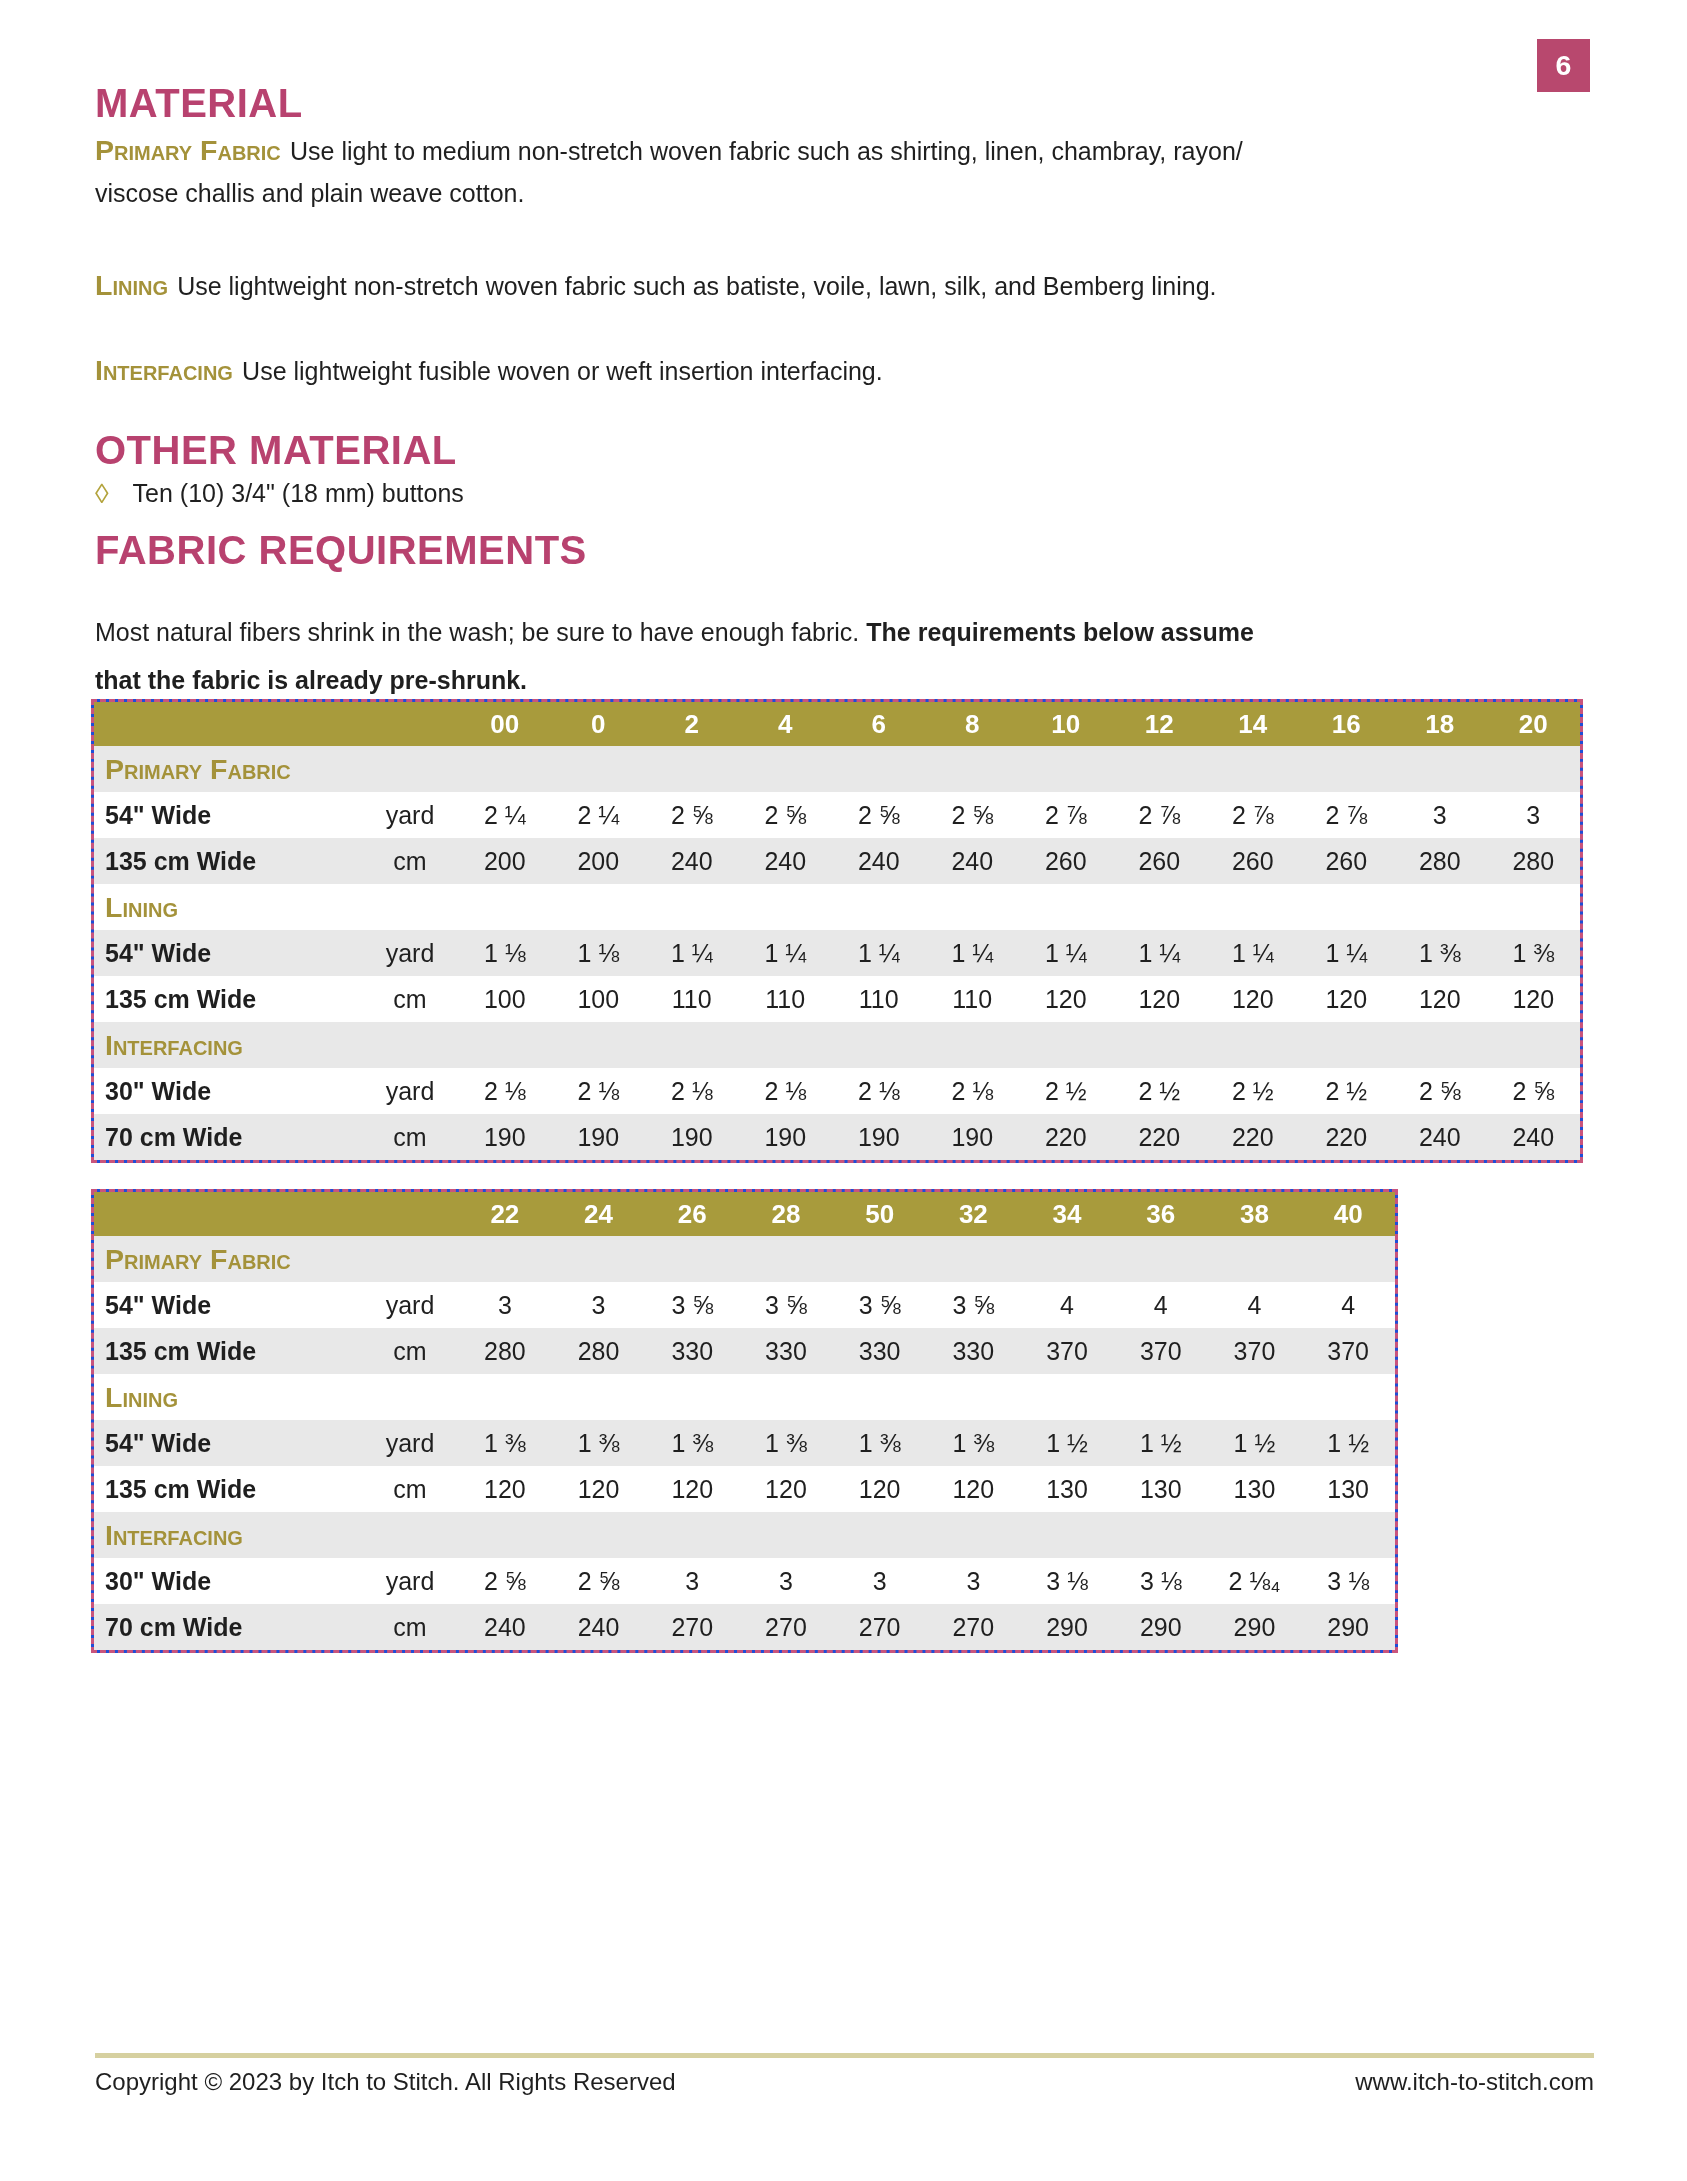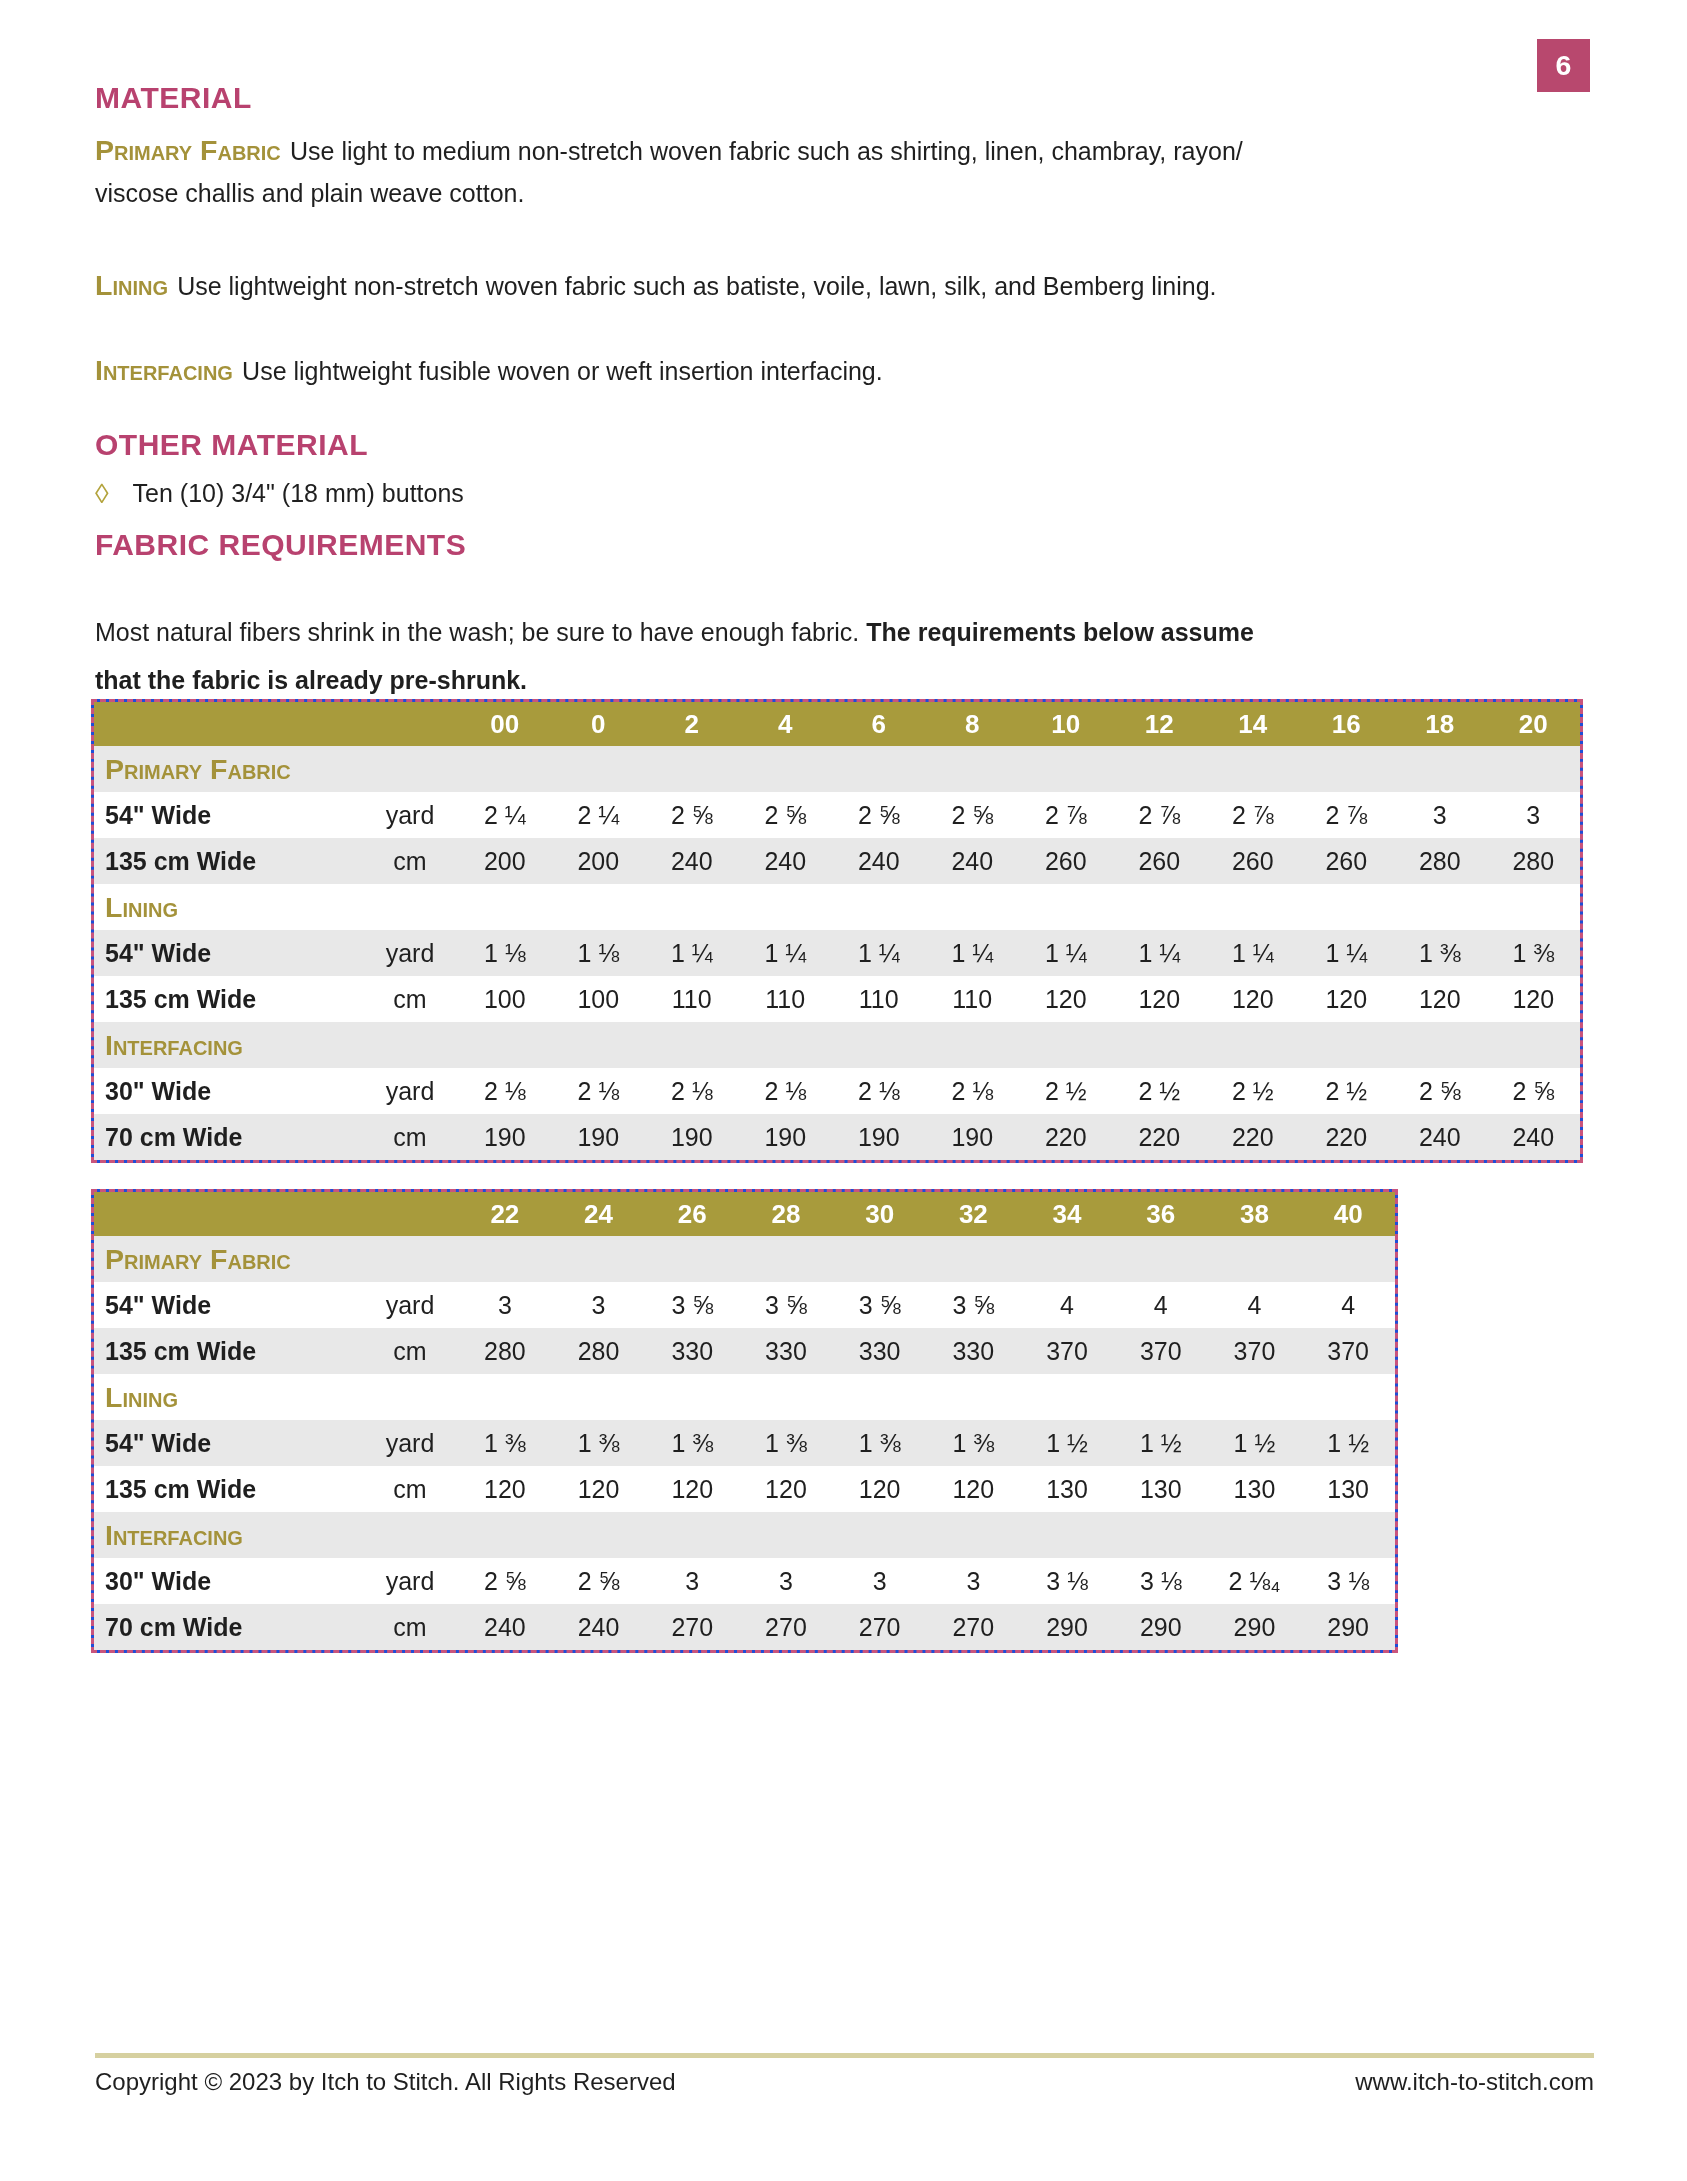--- a/index.html
+++ b/index.html
@@ -9,21 +9,21 @@
     font-family:"Liberation Sans", sans-serif; color:#1f1f1f; overflow:hidden;
   }
   .abs { position:absolute; left:95px; width:1416px; }
 
   .page-number {
     position:absolute; left:1537px; top:39px; width:53px; height:53px;
     background:#b8486e; color:#ffffff; font-size:28.5px; font-weight:bold;
     display:flex; align-items:center; justify-content:center;
   }
 
-  .h { color:#b8426f; font-weight:bold; font-size:30px; letter-spacing:0.5px; }
+  .h { color:#b8426f; font-weight:bold; font-size:40px; letter-spacing:0.5px; }
 
   .para { white-space:pre-wrap; font-size:25px; line-height:42px; }
   .intro { white-space:pre-wrap; font-size:25px; line-height:48px; }
   .intro b { font-weight:bold; }
 
   .lead-label {
     font-variant:small-caps; font-weight:bold; color:#a4923a;
     font-size:28.5px; margin-right:9.2px;
   }
 
@@ -200,21 +200,21 @@
     </div>
 
   <div class="ftable t2">
       <div class="trow thead" style="grid-template-columns: 268px 96px repeat(10, 1fr);">
         <div class="tcell"></div>
         <div class="tcell"></div>
         <div class="tcell">22</div>
         <div class="tcell">24</div>
         <div class="tcell">26</div>
         <div class="tcell">28</div>
-        <div class="tcell">30</div>
+        <div class="tcell">50</div>
         <div class="tcell">32</div>
         <div class="tcell">34</div>
         <div class="tcell">36</div>
         <div class="tcell">38</div>
         <div class="tcell">40</div>
       </div>
       <div class="trow tsection" style="background: rgb(232, 232, 232);"><div class="section-name" style="display: inline;">Primary Fabric</div></div>
       <div class="trow tdata" style="grid-template-columns: 268px 96px repeat(10, 1fr); background: rgb(255, 255, 255);">
         <div class="tcell label">54" Wide</div>
         <div class="tcell">yard</div>

